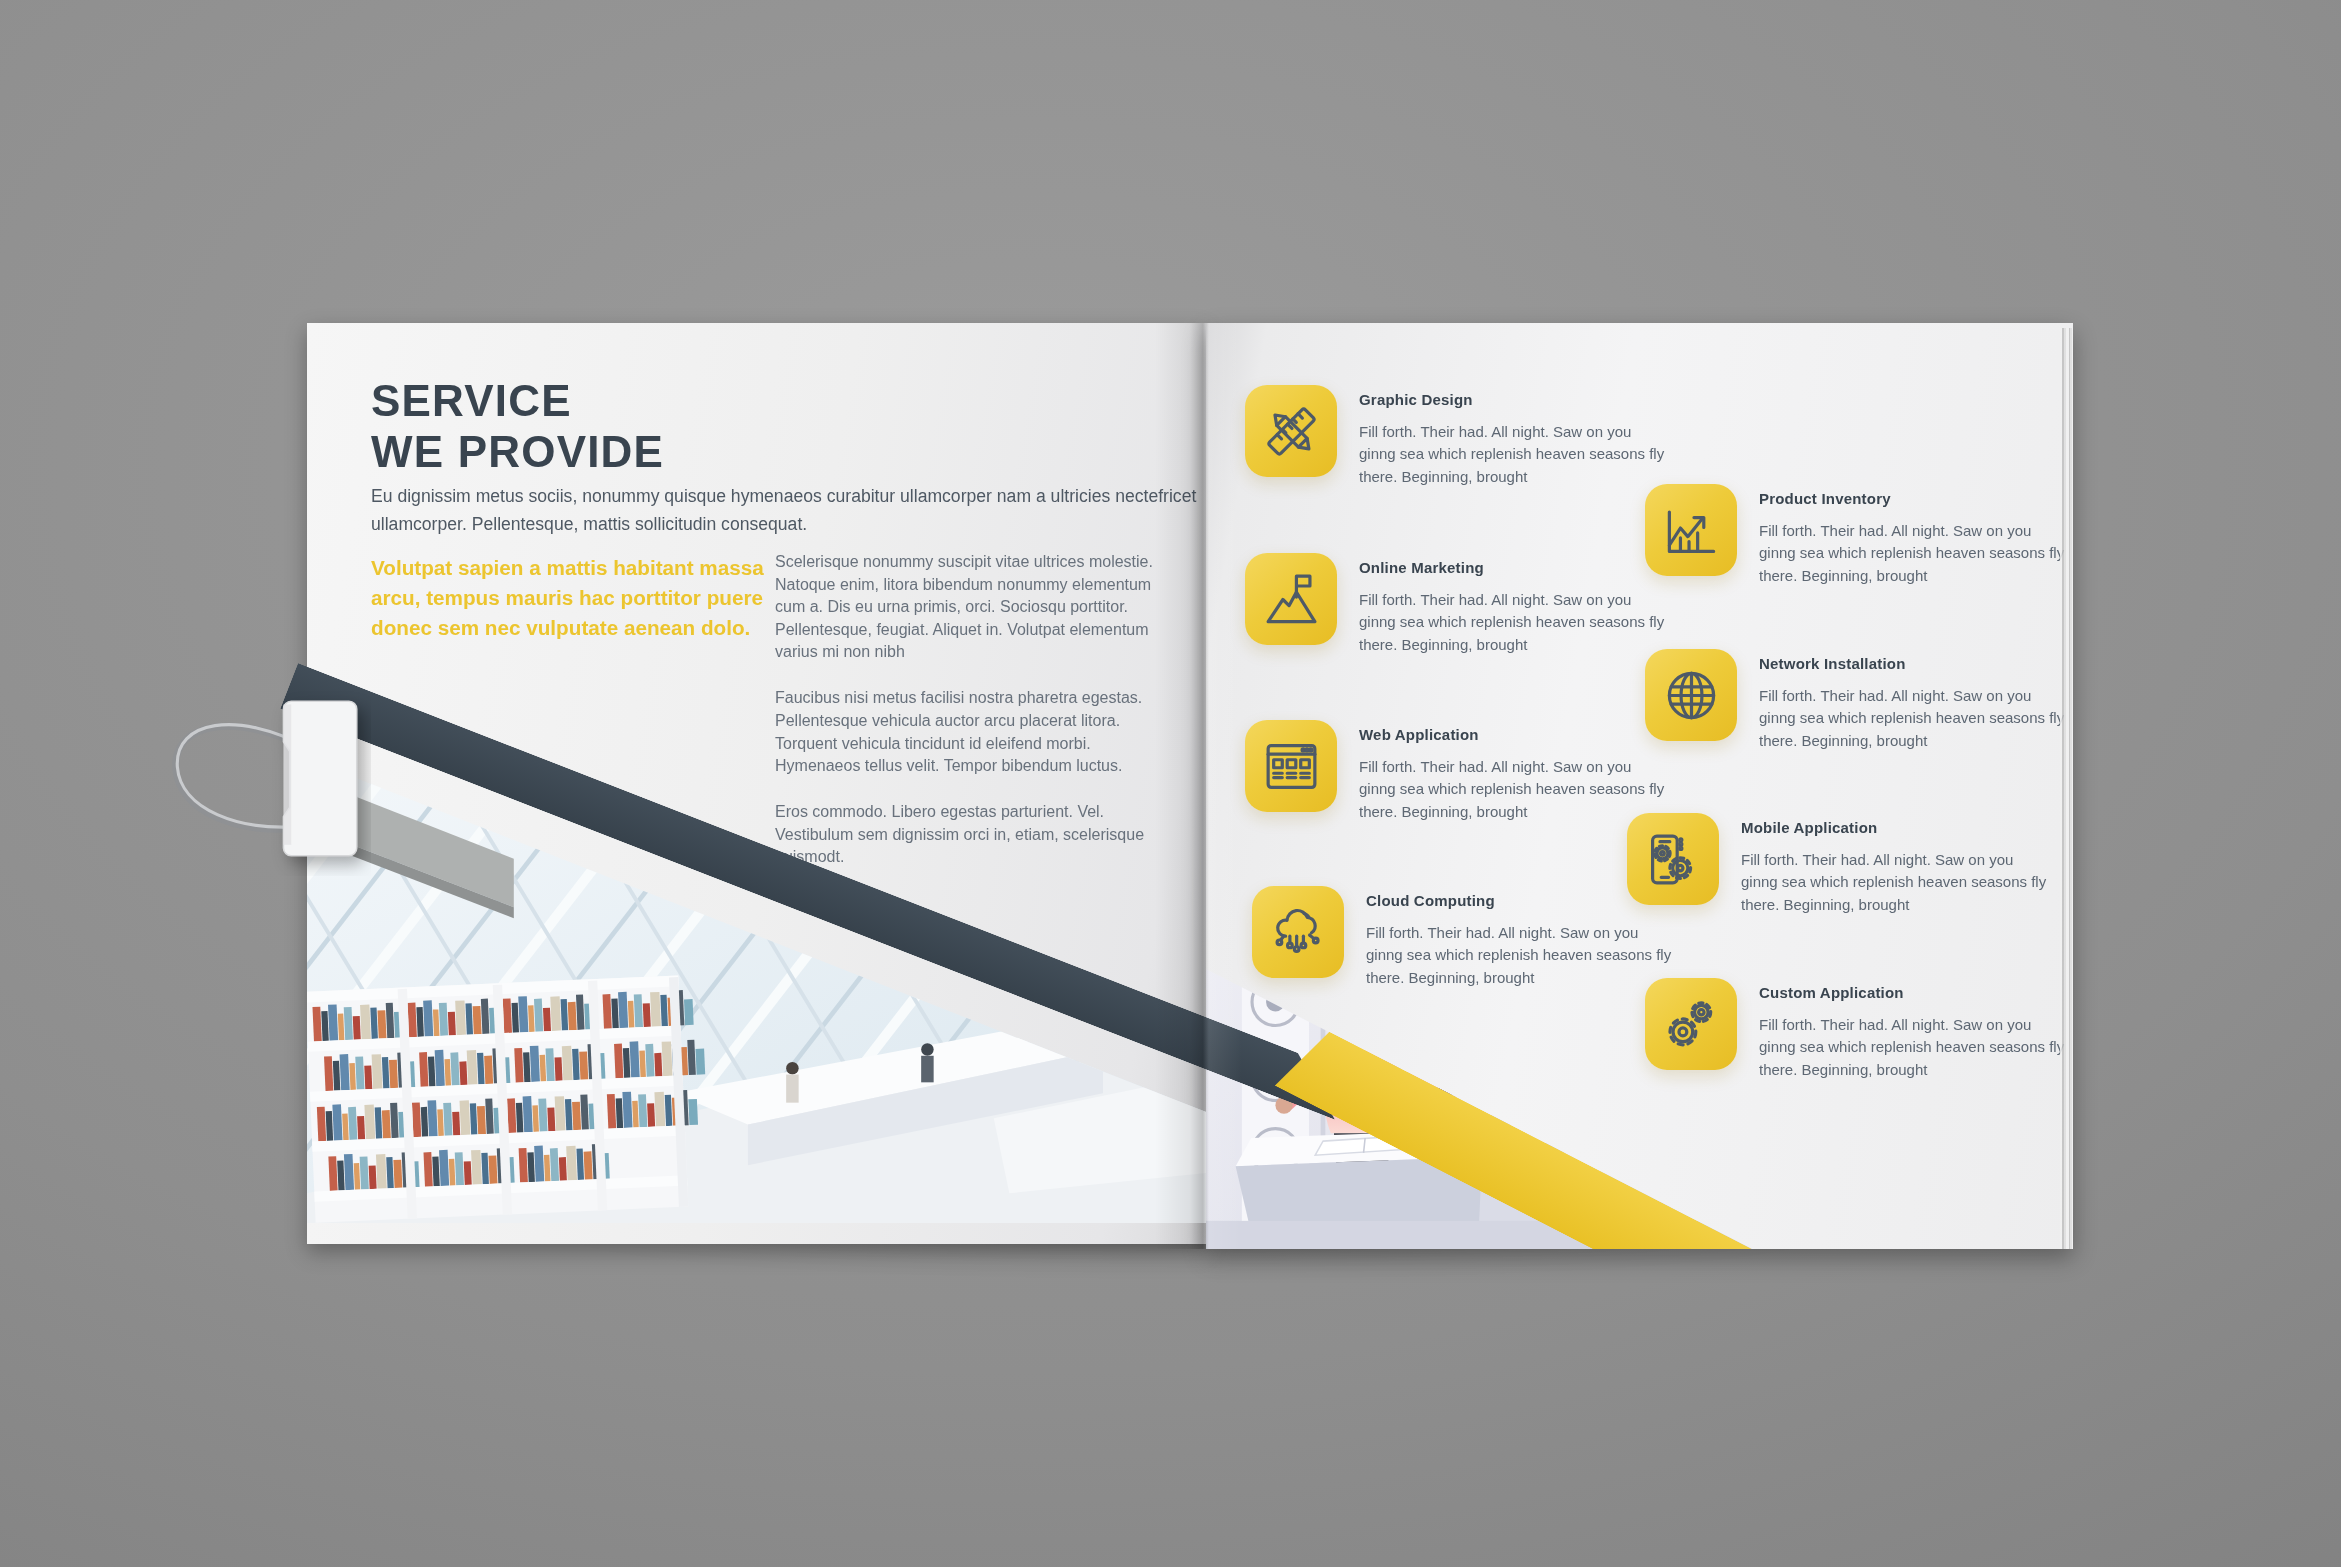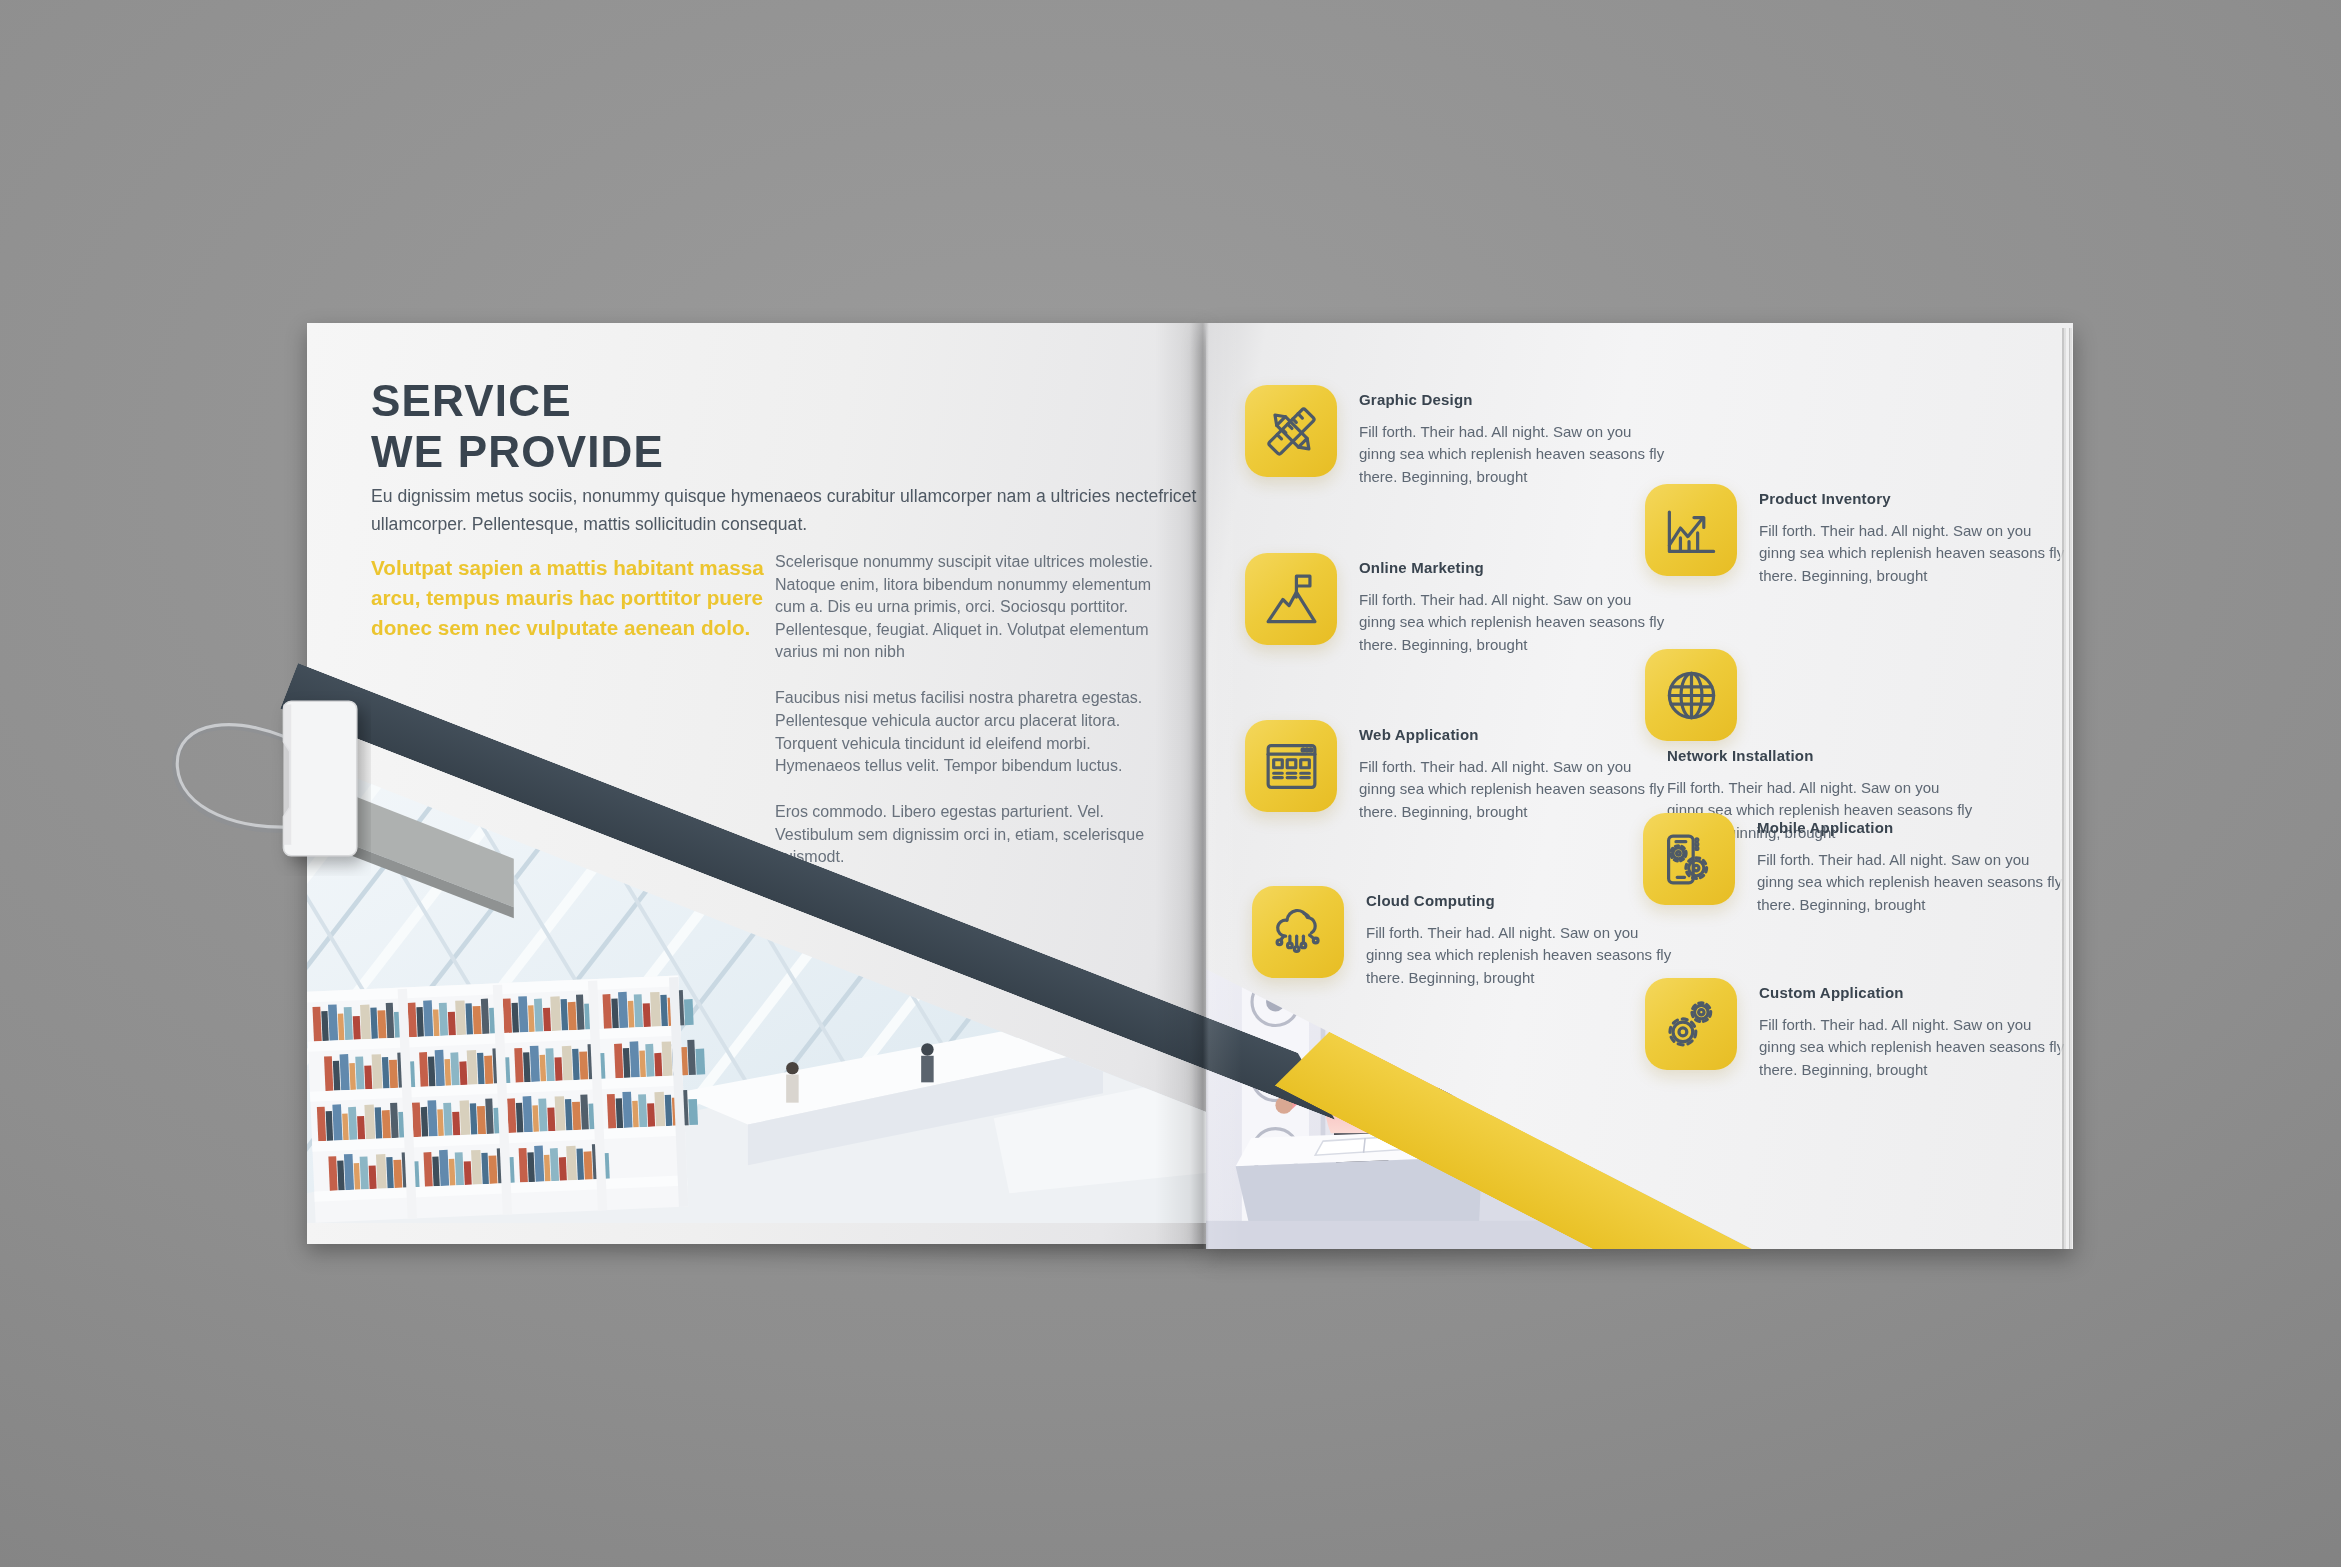--- a/index.html
+++ b/index.html
@@ -363,35 +363,35 @@
             <path d="M26 13.5h8v8"></path>
             <path d="M15 41V30M22 41v-8M29 41V26"></path>
           </svg>
         </div>
         <div class="txt">
           <h3>Product Inventory</h3>
           <p>Fill forth. Their had. All night. Saw on you ginng sea which replenish heaven seasons fly there. Beginning, brought</p>
         </div>
       </div>
 
-      <div class="svc" style="left:439px;top:326px;flex-direction:column;">
+      <div class="svc" style="left:439px;top:326px;">
         <div class="tile">
           <svg viewBox="0 0 48 48">
             <circle cx="24" cy="24" r="18"></circle>
             <ellipse cx="24" cy="24" rx="8.5" ry="18"></ellipse>
             <path d="M7.5 17h33M6 24h36M7.5 31h33M24 6v36"></path>
           </svg>
         </div>
         <div class="txt">
           <h3>Network Installation</h3>
           <p>Fill forth. Their had. All night. Saw on you ginng sea which replenish heaven seasons fly there. Beginning, brought</p>
         </div>
       </div>
 
-      <div class="svc" style="left:437px;top:490px;">
+      <div class="svc" style="left:421px;top:490px;">
         <div class="tile">
           <svg viewBox="0 0 48 48">
             <rect x="7" y="5" width="20" height="38" rx="3.5"></rect>
             <path d="M13 9.5h8M14 38.5h6"></path>
             <circle cx="15" cy="19" r="4.4"></circle>
             <circle cx="15" cy="19" r="6.2" stroke-dasharray="2.6 2.7"></circle>
             <circle cx="15" cy="19" r="1.5"></circle>
             <circle cx="29.5" cy="31" r="6.2"></circle>
             <circle cx="29.5" cy="31" r="8.4" stroke-dasharray="3.2 3.3"></circle>
             <circle cx="29.5" cy="31" r="2.2"></circle>

